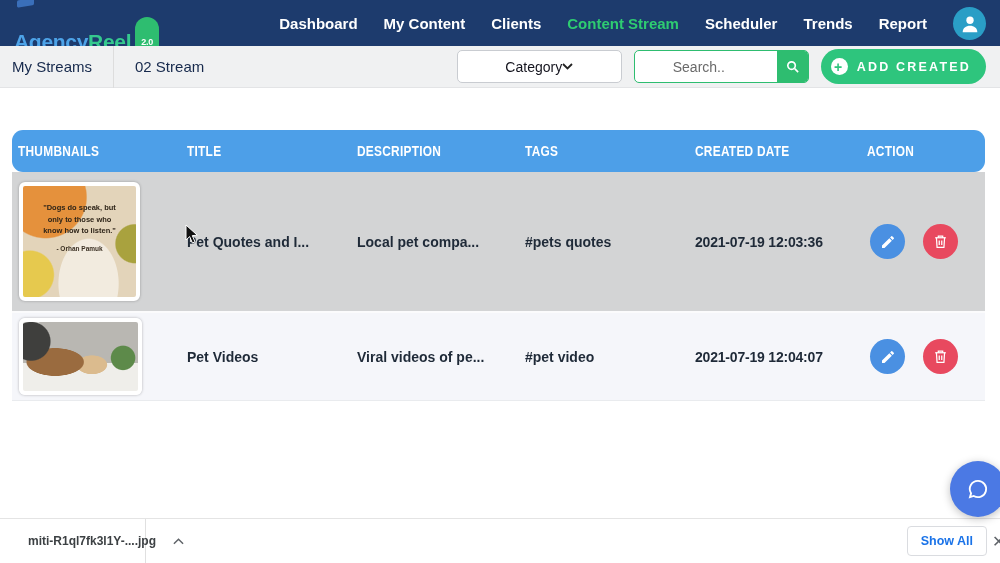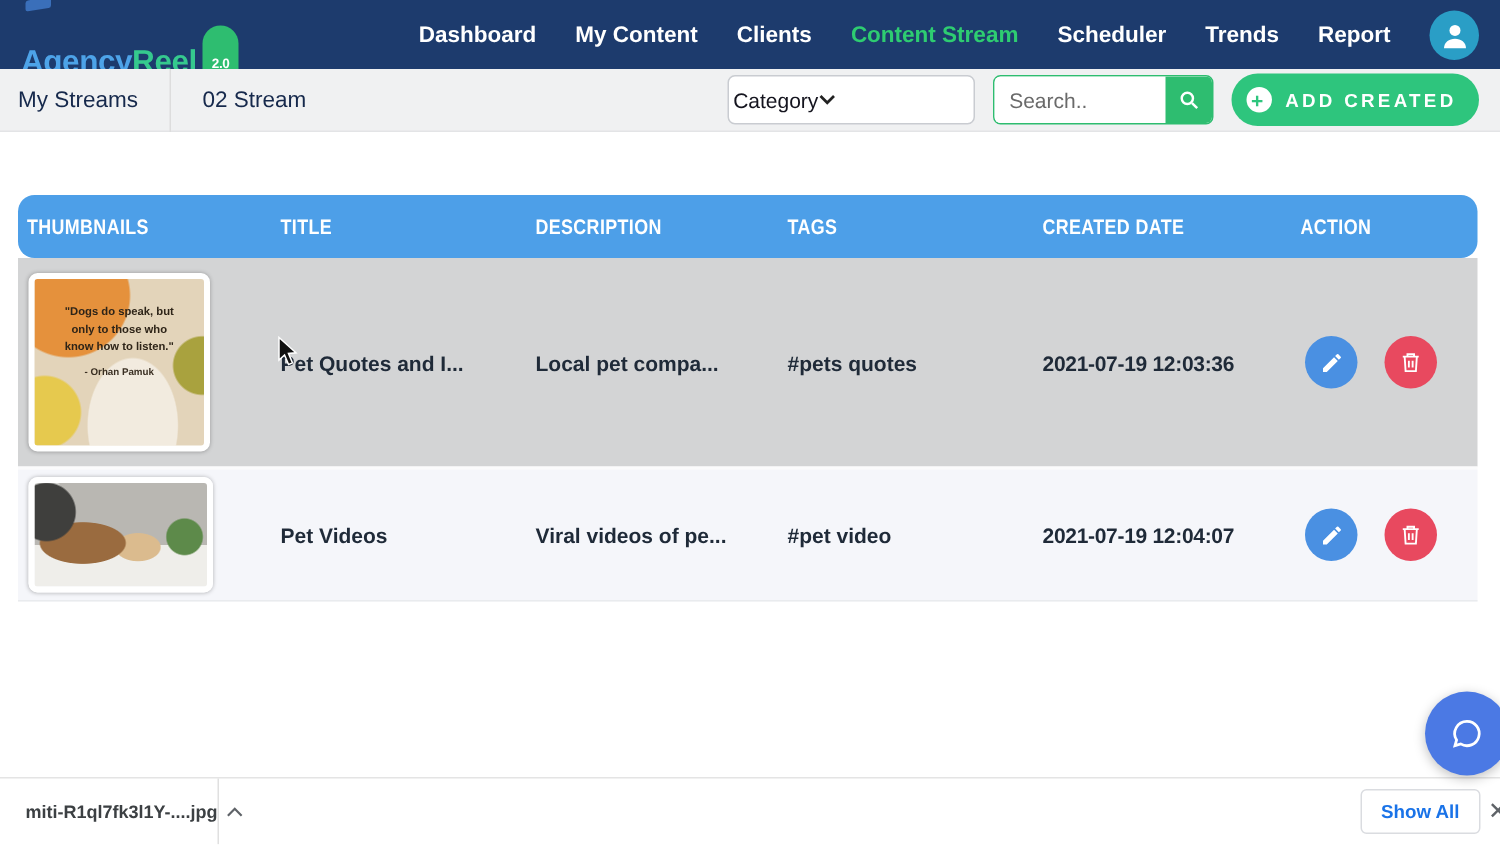--- a/index.html
+++ b/index.html
@@ -21,25 +21,25 @@
   .avatar { width:33px; height:33px; border-radius:50%; background:#2a9ec6; margin-left:26px;
             display:flex; align-items:center; justify-content:center; overflow:hidden; }
 
   
   .toolbar { position:absolute; top:46px; left:0; width:100%; height:42px; background:#f0f1f2;
              border-bottom:1px solid #e3e4e6; display:flex; align-items:center; padding:0 14px 0 12px; }
   .crumb { font-size:15px; color:#16294c; font-weight:500; white-space:nowrap; }
   .v-divider { width:1px; height:42px; background:#dddddd; margin:0 21px; }
   .toolbar-right { margin-left:auto; display:flex; align-items:center; gap:12px; }
   .category-select { width:165px; height:33px; background:#fff; border:1px solid #c9ccd1; border-radius:5px;
-                     display:flex; align-items:center; justify-content:flex-start; padding:0 3px;
+                     display:flex; align-items:center; justify-content:center; padding:0 3px;
                      font-size:14px; color:#14141e; font-weight:500; cursor:pointer; }
   .search-group { display:flex; height:33px; border:1px solid #2ebd70; border-radius:5px; overflow:hidden; background:#fff; }
   .search-input { width:114px; border:none; outline:none; padding:0 10px; font-size:14px; color:#0f172a;
-                  font-family:"Liberation Sans", sans-serif; }
+                  font-family:"Liberation Sans", sans-serif;margin-left:28px; }
   .search-input::placeholder { color:#6a6a6a; }
   .search-btn { width:31px; background:#2ebd70; border:none; display:flex; align-items:center; justify-content:center; cursor:pointer; }
   .add-stream-btn { height:35px; border:none; border-radius:18px; background:#2ec57d; color:#fff;
                     display:flex; align-items:center; gap:9px; padding:0 15px 0 10px; cursor:pointer;
                     font-family:"Liberation Sans", sans-serif; font-size:12.5px; font-weight:700; letter-spacing:2.2px; }
   .plus-circle { width:17px; height:17px; border-radius:50%; background:#fff; color:#2ec57d;
                  display:flex; align-items:center; justify-content:center; font-size:14px; font-weight:800; line-height:1; }
 
   
   .table-wrap { position:absolute; top:130px; left:12px; width:973px; }
@@ -88,21 +88,21 @@
   .cursor { position:absolute; left:185px; top:224px; z-index:20; pointer-events:none; }
 
   
   .chat-fab { position:absolute; left:950px; top:461px; width:56px; height:56px; border-radius:50%;
               background:#4b79e4; display:flex; align-items:center; justify-content:center;
               box-shadow:0 2px 8px rgba(0,0,0,.25); cursor:pointer; z-index:15; }
 
   
   .dl-bar { position:absolute; left:0; bottom:0; width:100%; height:45px; background:#fff;
             border-top:1px solid #e4e4e4; display:flex; align-items:center; }
-  .dl-item { height:100%; width:146px; display:flex; align-items:center; gap:4px; padding-left:13px;
+  .dl-item { height:100%; width:146px; display:flex; align-items:center; gap:15px; padding-left:13px;
              border-right:1px solid #e0e0e0; cursor:pointer; }
   .dl-name { font-size:12px; color:#3c4043; font-weight:600; white-space:nowrap; }
   .dl-chevron { margin-left:2px; display:flex; align-items:center; }
   .show-all-btn { margin-left:auto; margin-right:13px; background:#fff; border:1px solid #dadce0; border-radius:4px;
                   color:#1a73e8; font-size:12.5px; font-weight:600; padding:7px 13px; cursor:pointer;
                   font-family:"Liberation Sans", sans-serif; }
   .dl-close { position:absolute; left:992px; top:50%; transform:translateY(-50%); color:#5f6368;
               font-size:16px; cursor:pointer; }
 </style>
 </head>

